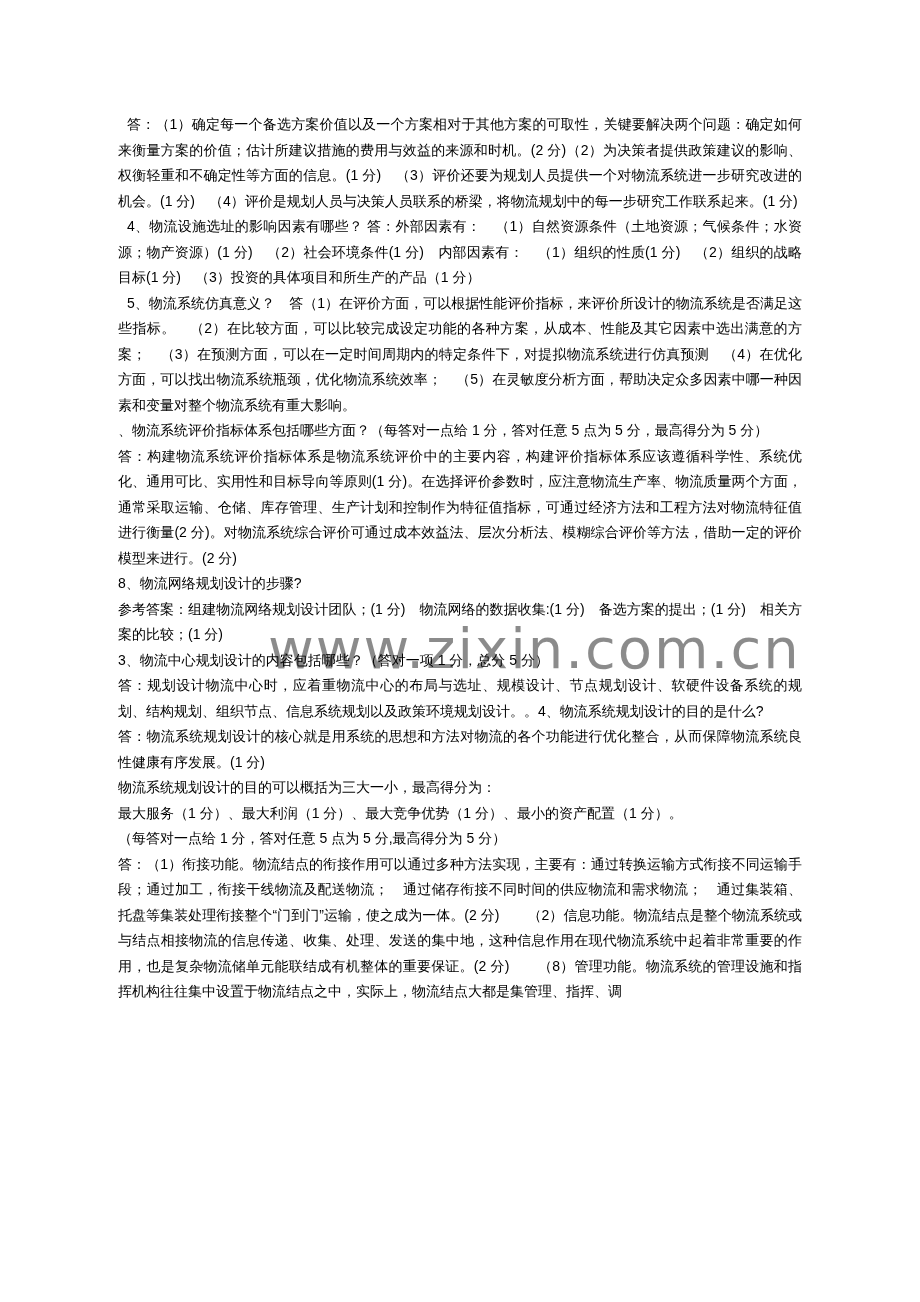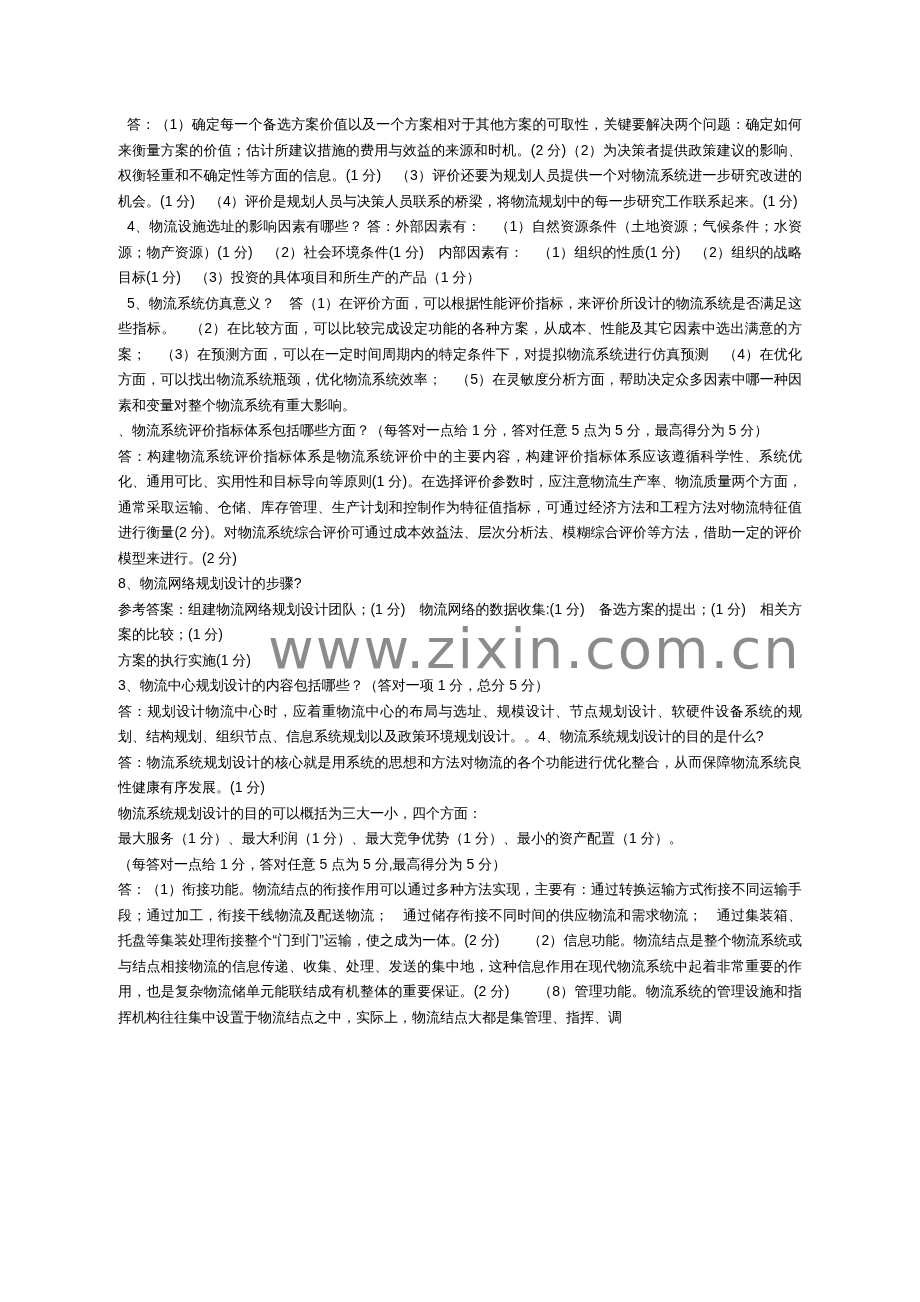--- a/index.html
+++ b/index.html
@@ -50,22 +50,21 @@
 <div class="page">
   <div class="watermark">www.zixin.com.cn</div>
   <div class="content">
       <p class="para indent">答：（1）确定每一个备选方案价值以及一个方案相对于其他方案的可取性，关键要解决两个问题：确定如何来衡量方案的价值；估计所建议措施的费用与效益的来源和时机。(2 分)（2）为决策者提供政策建议的影响、权衡轻重和不确定性等方面的信息。(1 分)　（3）评价还要为规划人员提供一个对物流系统进一步研究改进的机会。(1 分)　（4）评价是规划人员与决策人员联系的桥梁，将物流规划中的每一步研究工作联系起来。(1 分)</p>
       <p class="para indent">4、物流设施选址的影响因素有哪些？ 答：外部因素有：　（1）自然资源条件（土地资源；气候条件；水资源；物产资源）(1 分)　（2）社会环境条件(1 分)　内部因素有：　（1）组织的性质(1 分)　（2）组织的战略目标(1 分)　（3）投资的具体项目和所生产的产品（1 分）</p>
       <p class="para indent">5、物流系统仿真意义？　答（1）在评价方面，可以根据性能评价指标，来评价所设计的物流系统是否满足这些指标。　（2）在比较方面，可以比较完成设定功能的各种方案，从成本、性能及其它因素中选出满意的方案；　（3）在预测方面，可以在一定时间周期内的特定条件下，对提拟物流系统进行仿真预测　（4）在优化方面，可以找出物流系统瓶颈，优化物流系统效率；　（5）在灵敏度分析方面，帮助决定众多因素中哪一种因素和变量对整个物流系统有重大影响。</p>
       <p class="para">、物流系统评价指标体系包括哪些方面？（每答对一点给 1 分，答对任意 5 点为 5 分，最高得分为 5 分）</p>
       <p class="para">答：构建物流系统评价指标体系是物流系统评价中的主要内容，构建评价指标体系应该遵循科学性、系统优化、通用可比、实用性和目标导向等原则(1 分)。在选择评价参数时，应注意物流生产率、物流质量两个方面，通常采取运输、仓储、库存管理、生产计划和控制作为特征值指标，可通过经济方法和工程方法对物流特征值进行衡量(2 分)。对物流系统综合评价可通过成本效益法、层次分析法、模糊综合评价等方法，借助一定的评价模型来进行。(2 分)</p>
       <p class="para">8、物流网络规划设计的步骤?</p>
       <p class="para">参考答案：组建物流网络规划设计团队；(1 分)　物流网络的数据收集:(1 分)　备选方案的提出；(1 分)　相关方案的比较；(1 分)</p>
-      <p class="para">方案的执行实施(1 分)</p>
       <p class="para">3、物流中心规划设计的内容包括哪些？（答对一项 1 分，总分 5 分）</p>
       <p class="para">答：规划设计物流中心时，应着重物流中心的布局与选址、规模设计、节点规划设计、软硬件设备系统的规划、结构规划、组织节点、信息系统规划以及政策环境规划设计。。4、物流系统规划设计的目的是什么?</p>
       <p class="para">答：物流系统规划设计的核心就是用系统的思想和方法对物流的各个功能进行优化整合，从而保障物流系统良性健康有序发展。(1 分)</p>
-      <p class="para">物流系统规划设计的目的可以概括为三大一小，四个方面：</p>
+      <p class="para">物流系统规划设计的目的可以概括为三大一小，最高得分为：</p>
       <p class="para">最大服务（1 分）、最大利润（1 分）、最大竞争优势（1 分）、最小的资产配置（1 分）。</p>
       <p class="para">（每答对一点给 1 分，答对任意 5 点为 5 分,最高得分为 5 分）</p>
       <p class="para">答：（1）衔接功能。物流结点的衔接作用可以通过多种方法实现，主要有：通过转换运输方式衔接不同运输手段；通过加工，衔接干线物流及配送物流；　通过储存衔接不同时间的供应物流和需求物流；　通过集装箱、托盘等集装处理衔接整个“门到门”运输，使之成为一体。(2 分)　　（2）信息功能。物流结点是整个物流系统或与结点相接物流的信息传递、收集、处理、发送的集中地，这种信息作用在现代物流系统中起着非常重要的作用，也是复杂物流储单元能联结成有机整体的重要保证。(2 分)　　（8）管理功能。物流系统的管理设施和指挥机构往往集中设置于物流结点之中，实际上，物流结点大都是集管理、指挥、调</p>
     </div>
 </div>
 
 </body></html>

